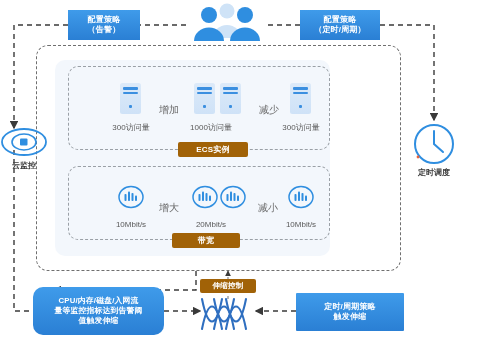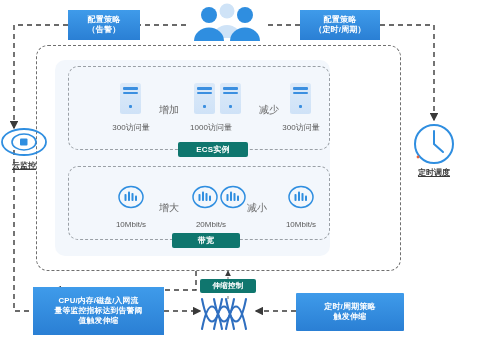--- a/index.html
+++ b/index.html
@@ -28,21 +28,21 @@
   .dash-inner{
     position:absolute;
     border:1.4px dashed #9aa0a6;
     border-radius:10px;
     box-sizing:border-box;
   }
 
   
   .chip{
     position:absolute;
-    background:#0f766e;
+    background:#a16207;
     color:#ffffff;
     font-weight:bold;
     text-align:center;
     display:flex;
     align-items:center;
     justify-content:center;
     line-height:1.25;
     box-sizing:border-box;
     letter-spacing:.2px;
   }
@@ -52,21 +52,21 @@
 
   
   .cap{
     position:absolute;
     color:#4a4a4a;
     text-align:center;
     white-space:nowrap;
   }
   .cap-node{font-size:8px;color:#5a5a5a;}
   .cap-arrow{font-size:10px;color:#6a6a6a;}
-  .cap-icon{font-size:8px;color:#3a3a3a;font-weight:bold;text-decoration:underline;}
+  .cap-icon{font-size:8px;color:#3a3a3a;font-weight:bold;}
 
   
   .server{
     position:absolute;
     width:21px;height:31px;
     background:linear-gradient(180deg,#dceaf9 0%,#cfe2f7 100%);
     border-radius:2.5px;
   }
   .server .bar{
     position:absolute;left:3px;width:15px;height:2.6px;
@@ -268,21 +268,21 @@
       <g fill="#2f8ee0">
         <rect x="6.5" y="10" width="2" height="7" rx="0.8"></rect>
         <rect x="10" y="7.5" width="2" height="9.5" rx="0.8"></rect>
         <rect x="13.5" y="9" width="2" height="8" rx="0.8"></rect>
         <rect x="17" y="11.5" width="2" height="5.5" rx="0.8"></rect>
       </g>
     </svg>
   </div>
 
   <div class="cap cap-arrow" style="left:149px;top:201px;width:40px;">增大</div>
-  <div class="cap cap-arrow" style="left:237px;top:201px;width:40px;">减小</div>
+  <div class="cap cap-arrow" style="left:248px;top:201px;width:40px;">减小</div>
 
   <div class="cap cap-node" style="left:100px;top:220px;width:62px;">10Mbit/s</div>
   <div class="cap cap-node" style="left:176px;top:220px;width:70px;">20Mbit/s</div>
   <div class="cap cap-node" style="left:270px;top:220px;width:62px;">10Mbit/s</div>
 
   <div class="chip" style="left:172px;top:233px;width:68px;height:15px;font-size:8px;border-radius:2px;">
     <span>带宽</span>
   </div>
 
   <div class="chip" style="left:200px;top:279px;width:56px;height:14px;font-size:7.5px;border-radius:2px;">
@@ -295,21 +295,21 @@
         <path d="M2,32 C8,2 16,2 22,32"></path>
         <path d="M14,32 C20,2 28,2 34,32"></path>
         <path d="M26,32 C32,2 40,2 46,32"></path>
         <path d="M2,2 C8,32 16,32 22,2"></path>
         <path d="M14,2 C20,32 28,32 34,2"></path>
         <path d="M26,2 C32,32 40,32 46,2"></path>
       </g>
     </svg>
   </div>
 
-  <div class="chip grad" style="left:33px;top:287px;width:131px;height:48px;font-size:7.8px;flex-direction:column;border-radius:0;">
+  <div class="chip grad" style="left:33px;top:287px;width:131px;height:48px;font-size:7.8px;flex-direction:column;border-radius:10px;">
     <span>CPU/内存/磁盘/入网流</span>
     <span>量等监控指标达到告警阈</span>
     <span>值触发伸缩</span>
   </div>
 
   <div class="chip grad" style="left:296px;top:293px;width:108px;height:38px;font-size:8px;flex-direction:column;border-radius:1px;">
     <span>定时/周期策略</span>
     <span>触发伸缩</span>
   </div>
 

